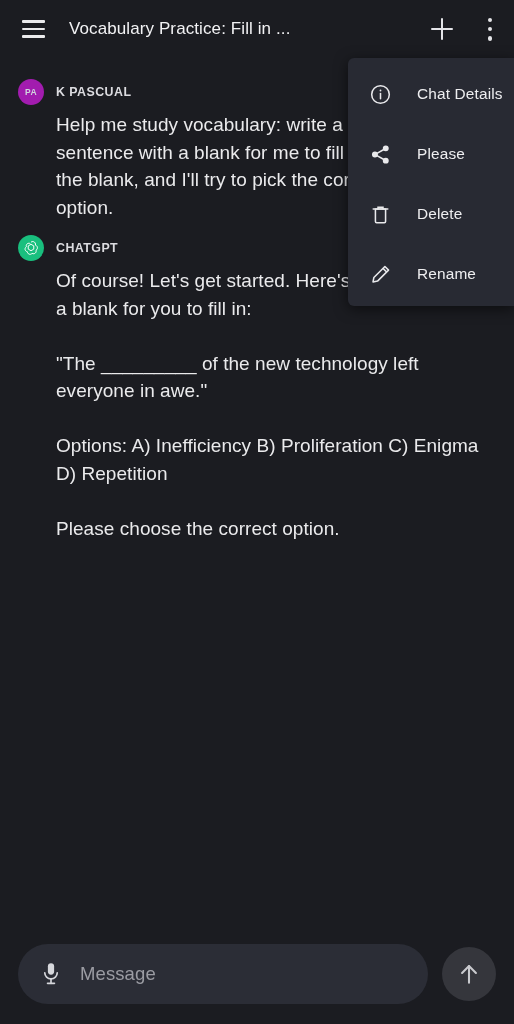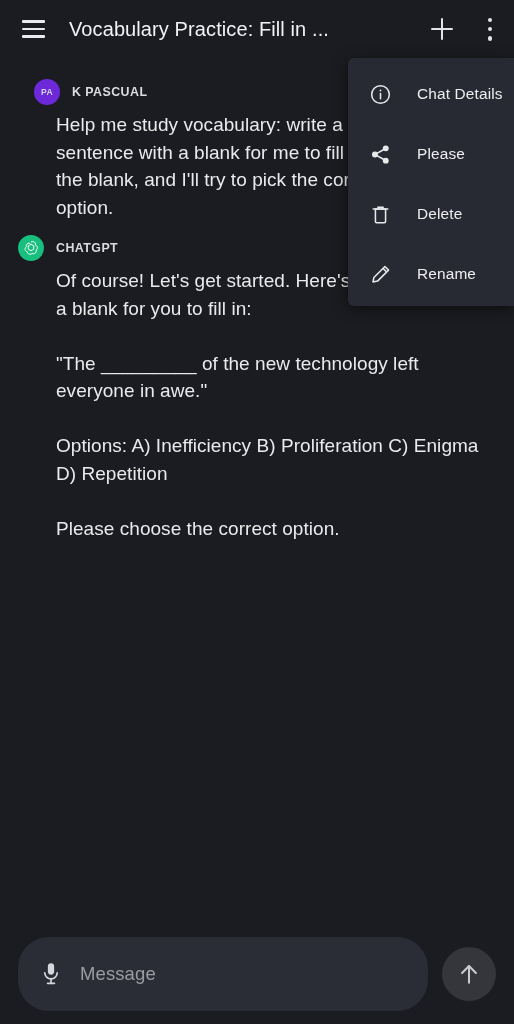--- a/index.html
+++ b/index.html
@@ -44,21 +44,21 @@
     display: block;
     width: 23px;
     height: 2.5px;
     background: #ebebed;
     border-radius: 1px;
   }
 
   .header-title {
     flex: 1;
     margin-left: 13px;
-    font-size: 20px;
+    font-size: 17px;
     font-weight: 400;
     color: #f2f2f4;
     letter-spacing: 0.1px;
     white-space: nowrap;
     overflow: hidden;
   }
 
   .icon-btn {
     width: 48px;
     height: 48px;
@@ -132,23 +132,22 @@
     border-radius: 50%;
     flex: 0 0 auto;
     display: flex;
     align-items: center;
     justify-content: center;
     font-size: 8.5px;
     font-weight: 700;
     letter-spacing: 0.3px;
   }
   .avatar.user {
-    background: #6d28d9;
+    background: #a21caf;
     color: #cfd6de;
-    margin-left: 16px;
   }
   .avatar.bot {
     background: #19bf7e;
     color: #ffffff;
   }
   .avatar.bot svg { display: block; }
 
   .sender-name {
     font-size: 12.4px;
     font-weight: 700;
@@ -223,21 +222,21 @@
     height: 100px;
     display: flex;
     align-items: center;
     background: #1b1c21;
     padding: 0 18px;
     gap: 14px;
   }
 
   .input-pill {
     flex: 1;
-    height: 74px;
+    height: 60px;
     background: #2b2d36;
     border-radius: 31px;
     display: flex;
     align-items: center;
     padding: 0 22px;
     gap: 18px;
     cursor: text;
   }
 
   .mic-icon { width: 22px; height: 26px; flex: 0 0 auto; }

